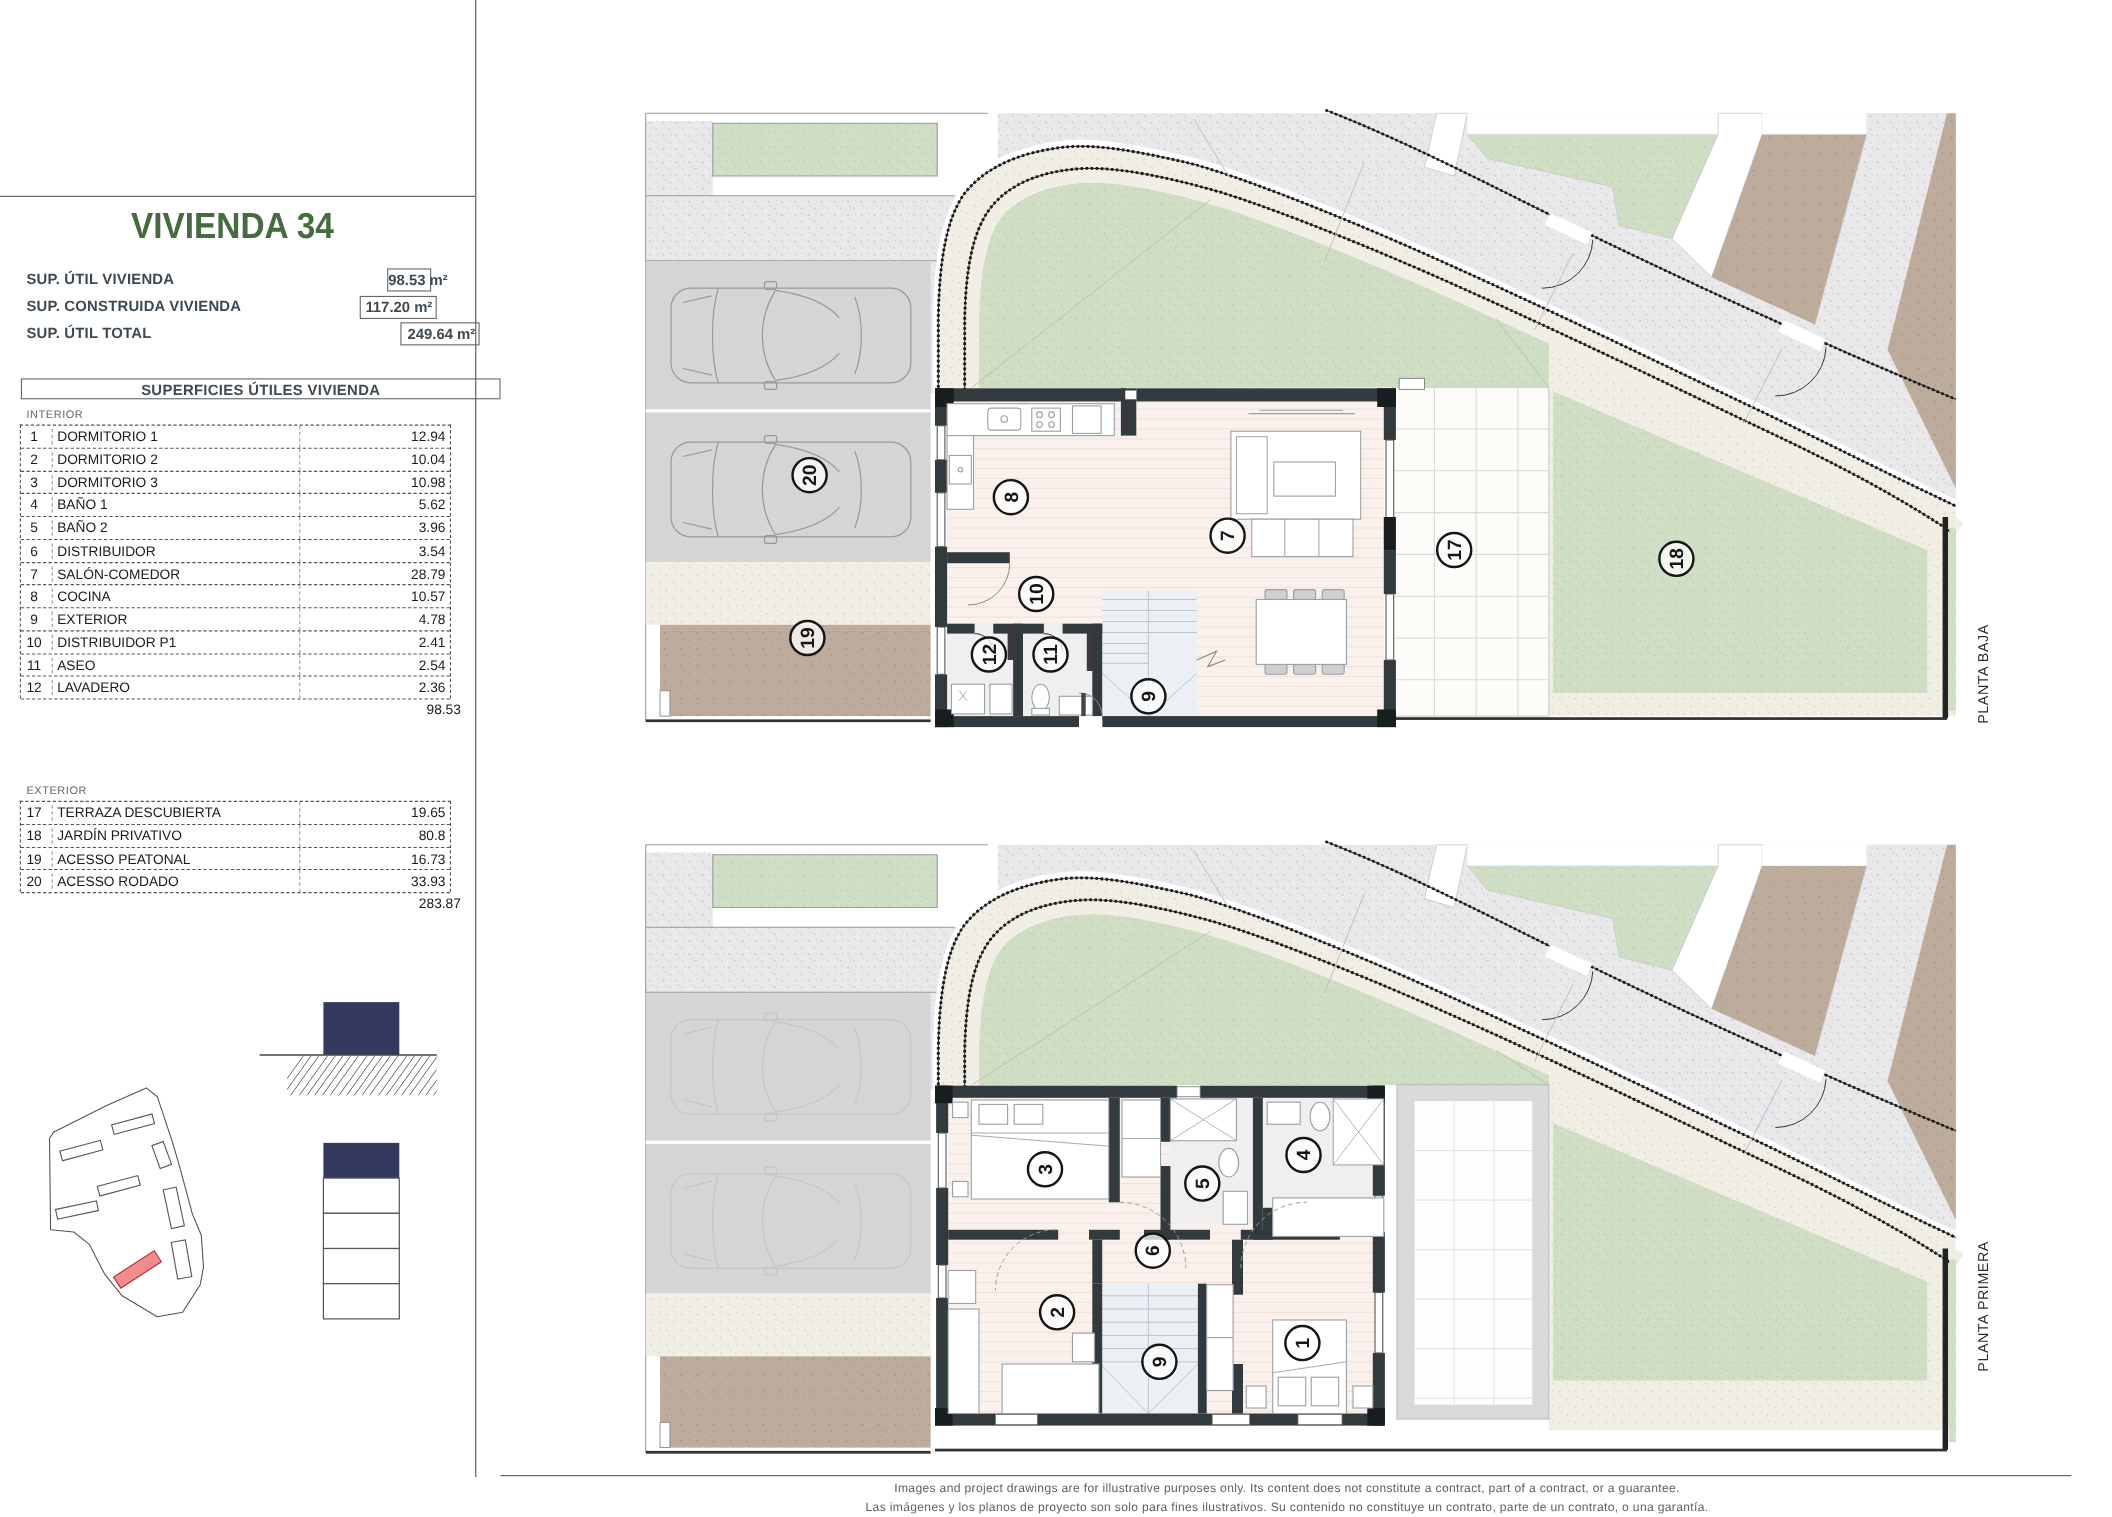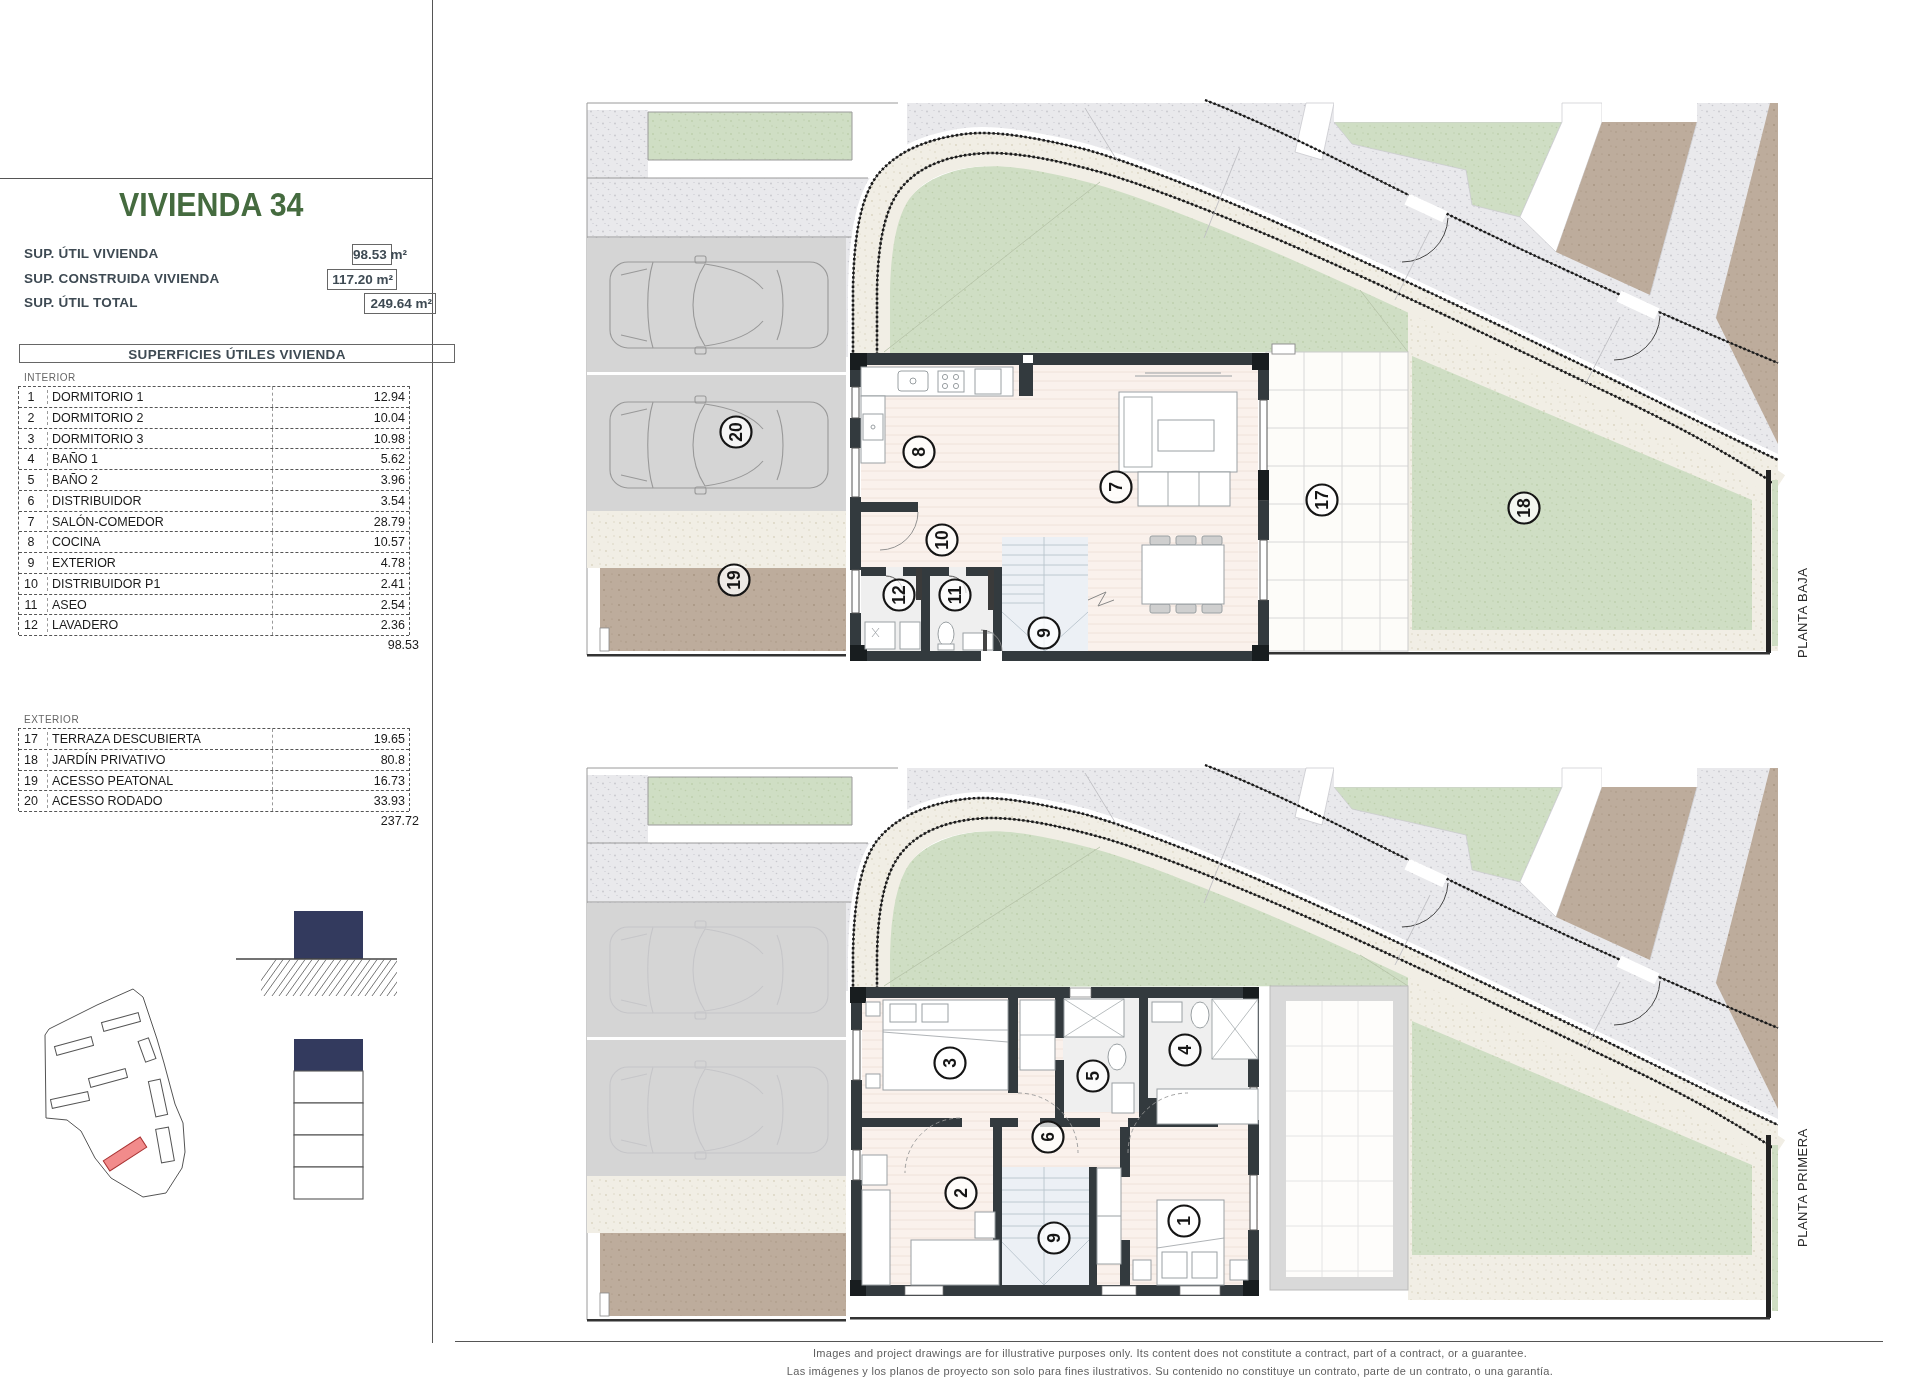--- a/index.html
+++ b/index.html
@@ -855,21 +855,21 @@
         <span class="tmid"></span>
         <span class="tval">16.73</span>
       </div>
 <div class="trow">
         <span class="tn">20</span>
         <span class="tname">ACESSO RODADO</span>
         <span class="tmid"></span>
         <span class="tval">33.93</span>
       </div>
 </div>
-<div class="ttot" style="top:814px">237.72</div>
+<div class="ttot" style="top:814px">283.87</div>
 </div>
 <svg width="1920" height="1379" viewBox="0 0 1920 1379" xmlns="http://www.w3.org/2000/svg" style="position:absolute;left:0;top:0;pointer-events:none">
 
 <rect x="294" y="911" width="69" height="48" fill="#333a5e"></rect>
 
 <path d="M 236,959 H 397" stroke="#444" stroke-width="1.4" fill="none"></path>
 
 <clipPath id="ghc">
       <rect x="261" y="959" width="136" height="37"></rect>
     </clipPath>

